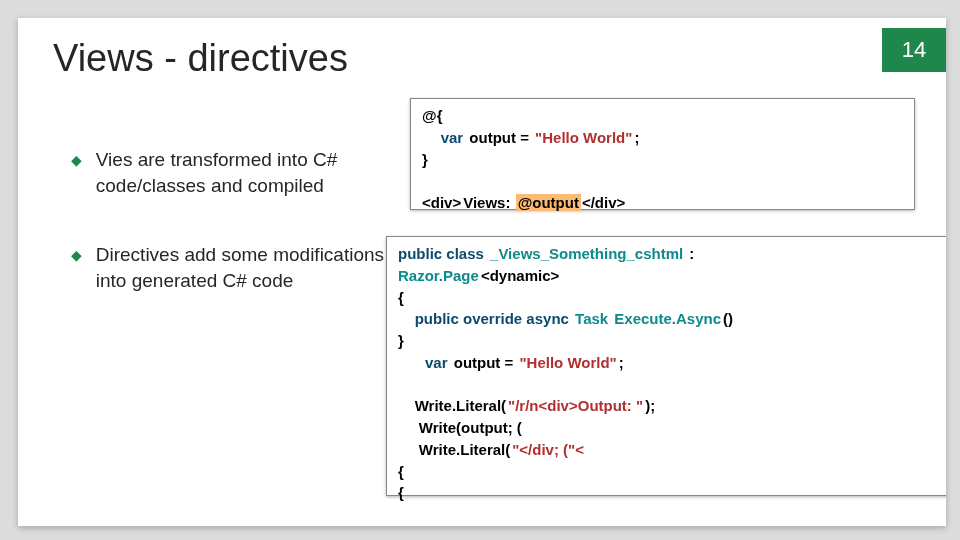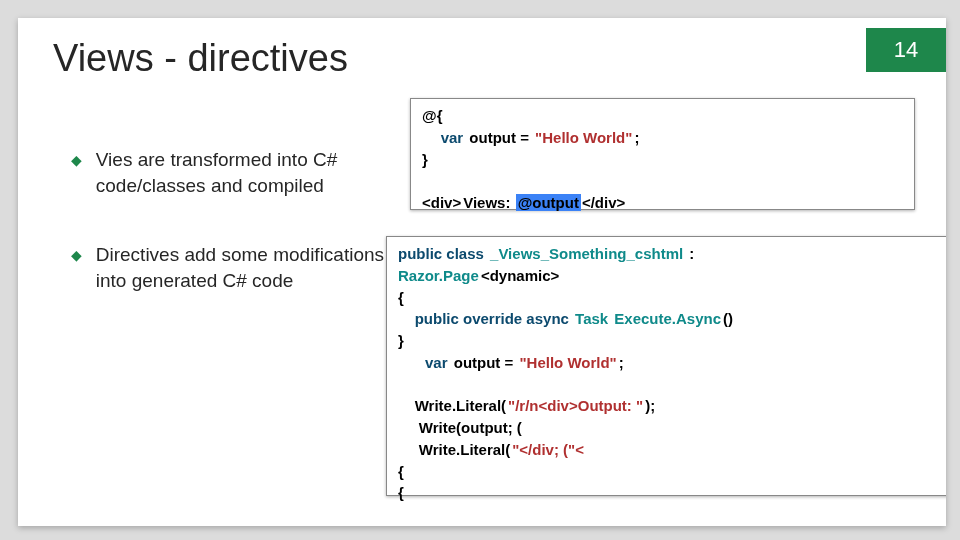--- a/index.html
+++ b/index.html
@@ -25,21 +25,21 @@
     left: 34px;
     top: 18px;
     font-size: 38px;
     font-weight: 400;
     color: #262626;
   }
   .page-badge {
     position: absolute;
     right: 0;
     top: 10px;
-    width: 80px;
+    width: 64px;
     height: 44px;
     background: #1e874b;
     color: #fff;
     font-size: 22px;
     display: flex;
     align-items: center;
     justify-content: center;
   }
   .bullets {
     position: absolute;
@@ -63,21 +63,21 @@
     color: #000;
     padding: 6px 10px;
     line-height: 1.45;
     white-space: pre;
   }
   .code1 { left: 392px; top: 80px; width: 505px; height: 112px; }
   .code2 { left: 368px; top: 218px; width: 584px; height: 260px; }
   .kw-blue { color: #0c4a6e; }
   .kw-teal { color: #0f8a8a; }
   .str { color: #b03030; }
-  .ylw { background: #3b82f6; padding: 0 2px; }
+  .ylw { background: #fdba74; padding: 0 2px; }
 </style>
 </head>
 <body>
 
 <div class="slide">
 
   <div class="title">Views - directives</div>
   <div class="page-badge">14</div>
 
   <div class="bullets">

